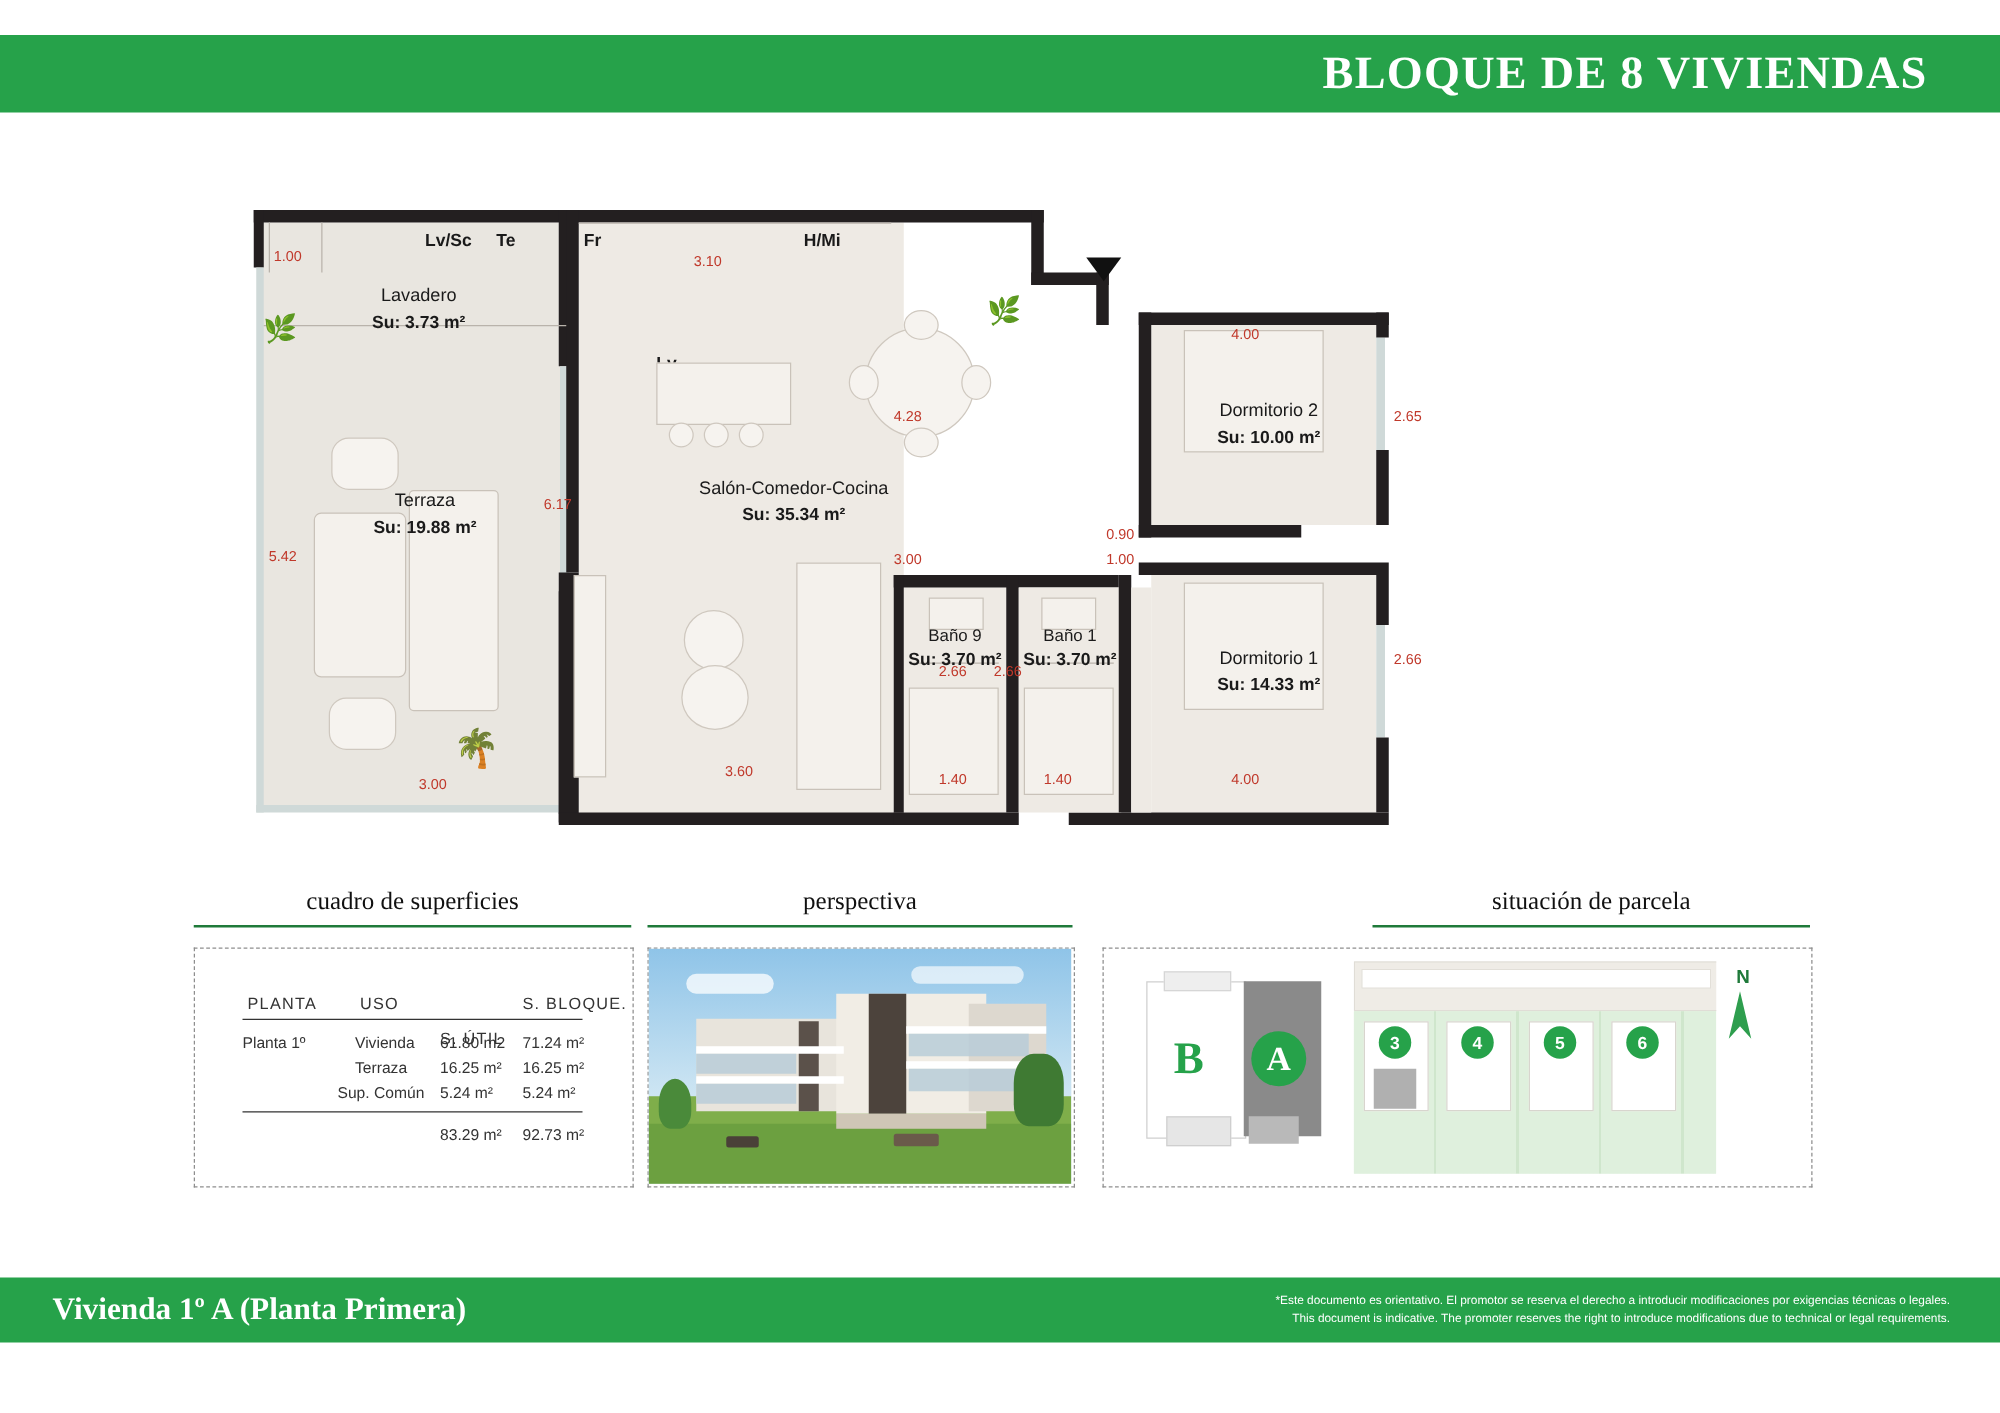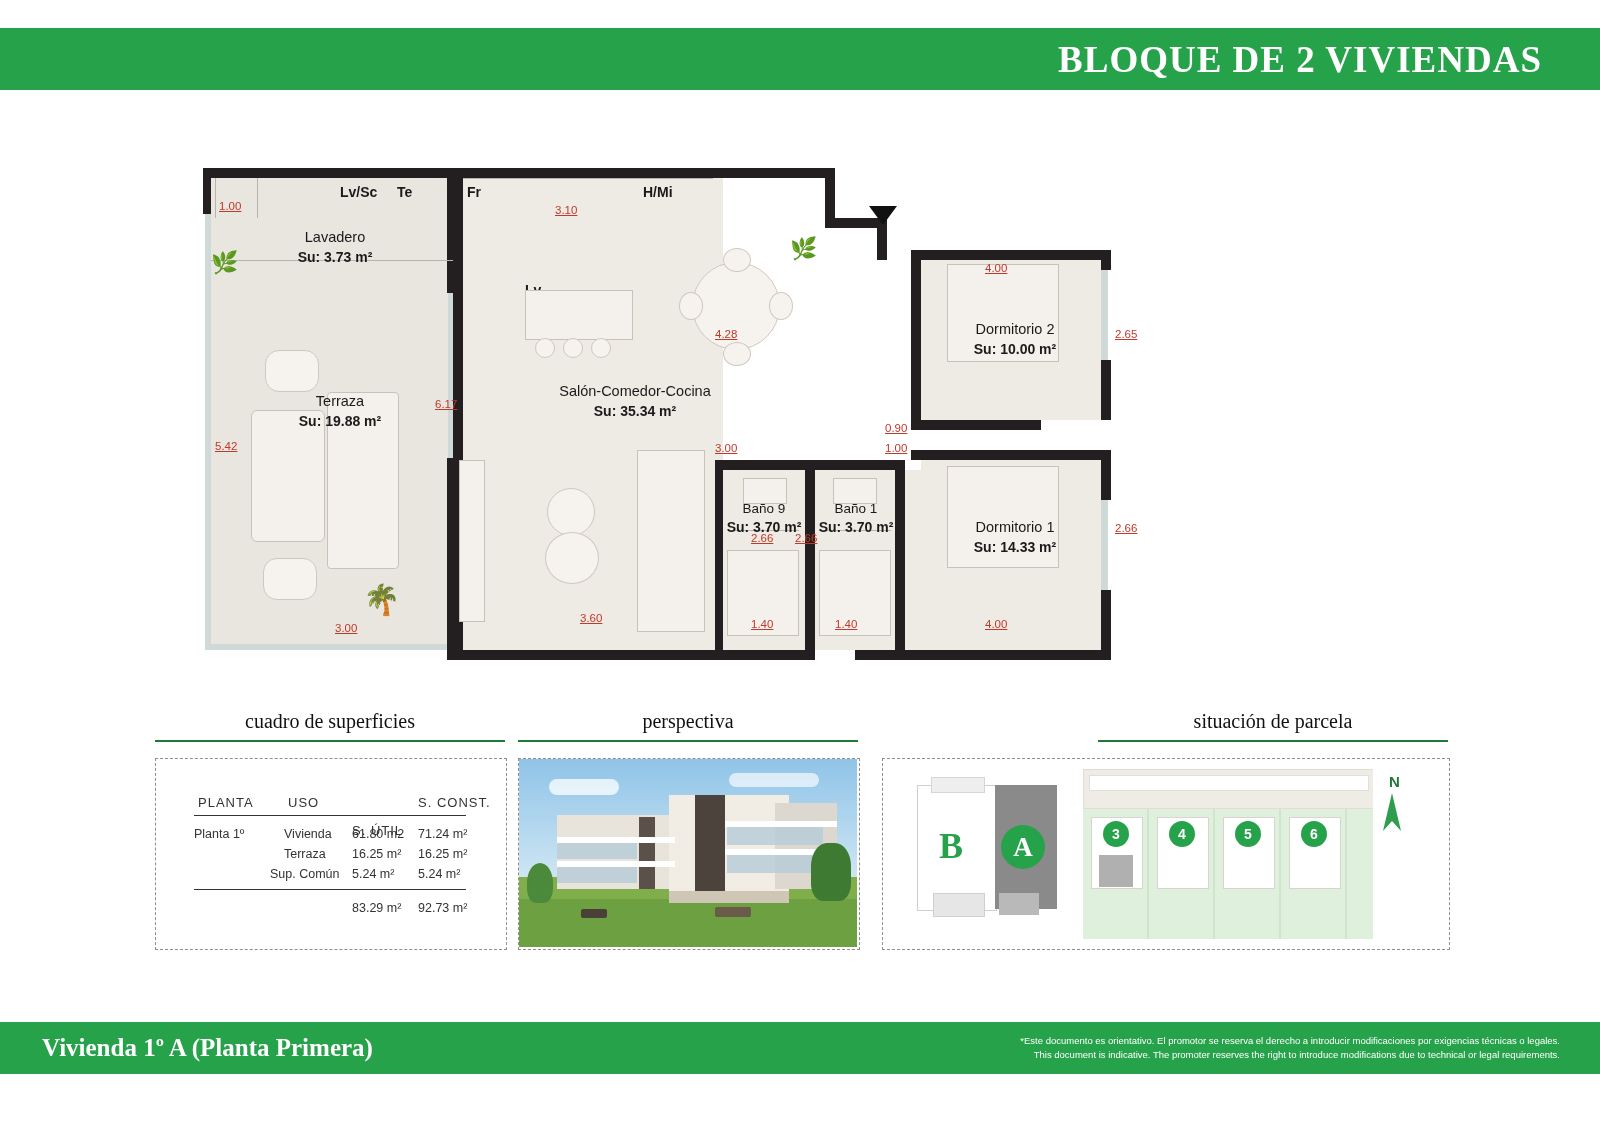--- a/index.html
+++ b/index.html
@@ -41,21 +41,21 @@
   .room{position:absolute;background:#ece8e2;}
   .room.light{background:#eeeae4;}
   .room.terr{background:#e9e6e0;}
   .glass{position:absolute;background:#cfd9d8;}
   .lbl{
     position:absolute;text-align:center;color:#1a1a1a;font-size:14.5px;
     line-height:1.35;white-space:nowrap;
   }
   .lbl b{font-size:14px;}
   .dim{
-    position:absolute;color:#c0392b;font-size:11.5px;white-space:nowrap;text-decoration:underline;
+    position:absolute;color:#c0392b;font-size:11.5px;white-space:nowrap;
   }
   .tag{
     position:absolute;color:#1a1a1a;font-size:14px;font-weight:bold;white-space:nowrap;
   }
   .thinline{position:absolute;background:#b9b3ab;}
   .furn{position:absolute;border:1px solid #c9c2b9;background:#f4f1ec;}
   .furn-oval{position:absolute;border:1px solid #cfc8bf;background:#f6f3ef;border-radius:50%;}
   .plant{position:absolute;color:#6ba25e;font-size:22px;line-height:1;}
   .arrow-down{
     position:absolute;width:0;height:0;border-left:14px solid transparent;
@@ -88,21 +88,21 @@
   .letter-b{
     position:absolute;font-family:"Liberation Serif", serif;font-weight:bold;
     color:#26a24a;font-size:36px;
   }
   .north{position:absolute;color:#1f7a3a;font-weight:bold;font-size:15px;}
 </style>
 </head>
 <body>
 
 <div class="top-bar">
-  <div class="title">BLOQUE DE 2 VIVIENDAS</div>
+  <div class="title">BLOQUE DE 8 VIVIENDAS</div>
 </div>
 
 <div class="plan">
 
   <div class="room terr" style="left:14px;top:18px;width:245px;height:470px;"></div>
   <div class="wall" style="left:8px;top:8px;width:252px;height:10px;"></div>
   <div class="wall" style="left:8px;top:8px;width:8px;height:46px;"></div>
   <div class="glass" style="left:10px;top:54px;width:6px;height:436px;"></div>
   <div class="glass" style="left:10px;top:484px;width:252px;height:6px;"></div>
   <div class="wall" style="left:252px;top:8px;width:9px;height:125px;"></div>
@@ -250,21 +250,21 @@
 </div>
 
 <div class="panel-title" style="left:155px;top:710px;width:350px;">cuadro de superficies</div>
 <div class="panel-rule" style="left:155px;top:740px;width:350px;"></div>
 <div class="panel-box" style="left:155px;top:758px;width:350px;height:190px;">
   <div class="tbl">
     <div class="hdr" style="left:42px;top:36px;">PLANTA</div>
     <div class="hdr" style="left:132px;top:36px;">USO</div>
     <div class="hdr" style="left:196px;top:36px;margin-top:28px;">S. ÚTIL</div>
     <div class="line" style="left:38px;top:56px;width:272px;"></div>
-    <div class="hdr" style="left:262px;top:36px;">S. CONST.</div>
+    <div class="hdr" style="left:262px;top:36px;">S. BLOQUE.</div>
 
     <div class="cell" style="left:38px;top:68px;">Planta 1º</div>
     <div class="cell" style="left:128px;top:68px;">Vivienda</div>
     <div class="cell" style="left:196px;top:68px;">61.80 m2</div>
     <div class="cell" style="left:262px;top:68px;">71.24 m²</div>
 
     <div class="cell" style="left:128px;top:88px;">Terraza</div>
     <div class="cell" style="left:196px;top:88px;">16.25 m²</div>
     <div class="cell" style="left:262px;top:88px;">16.25 m²</div>
 

